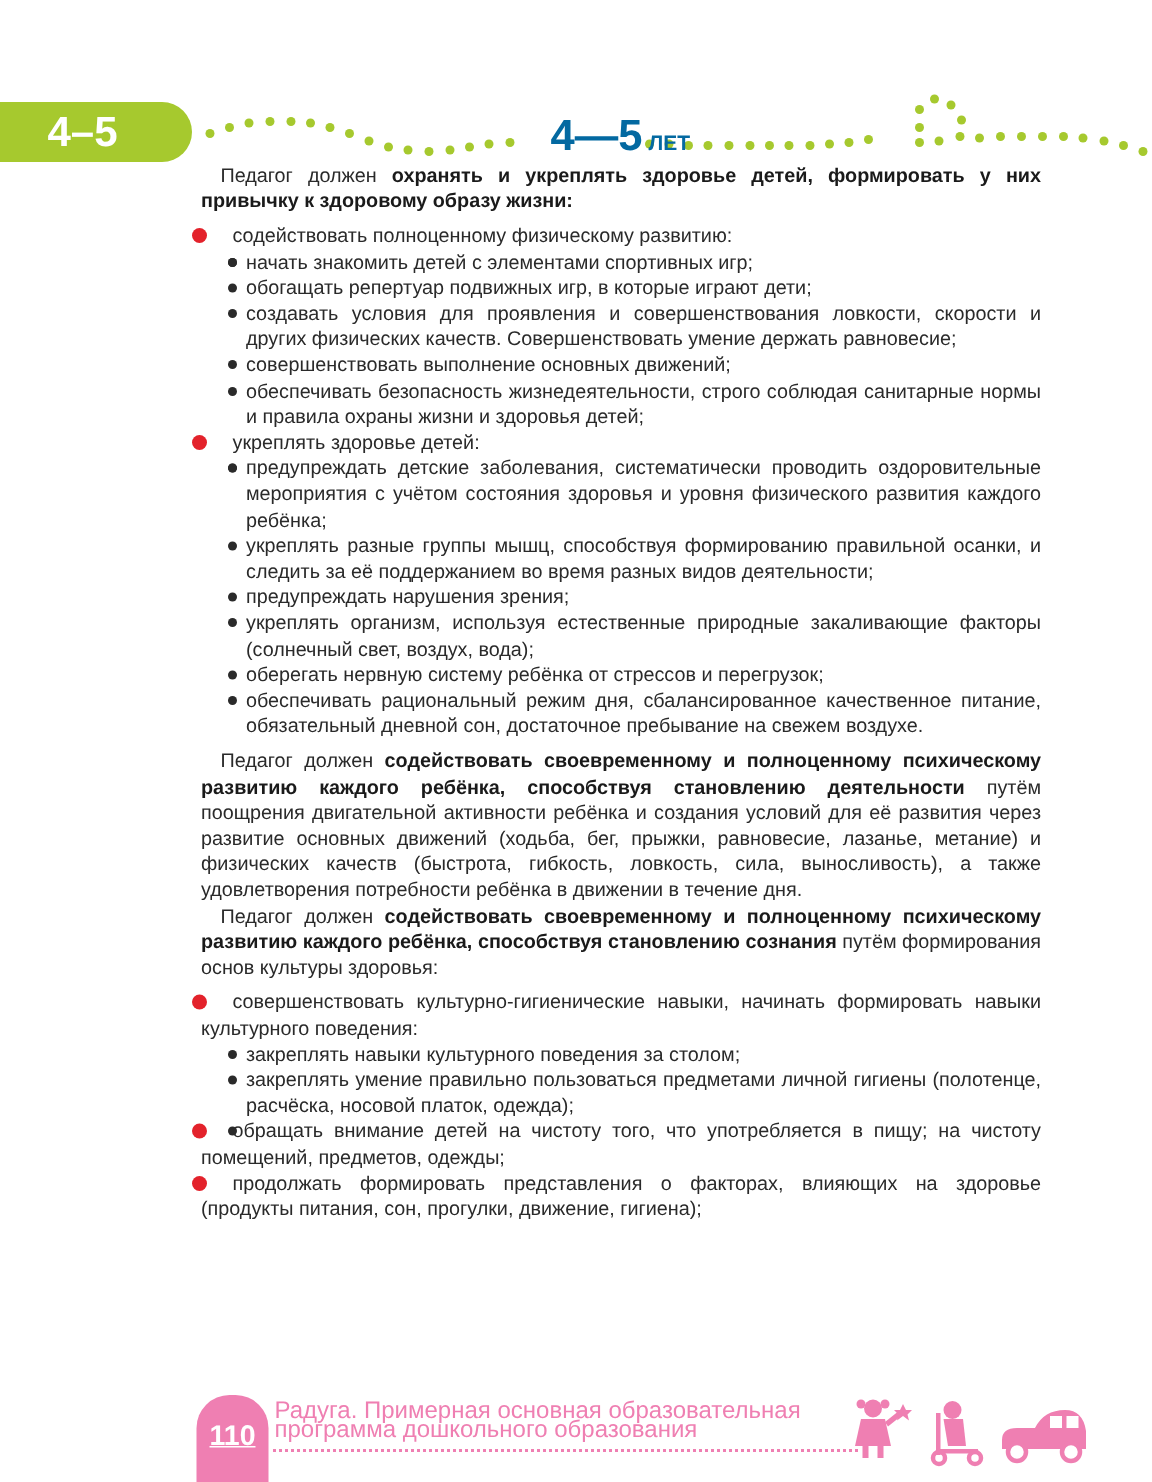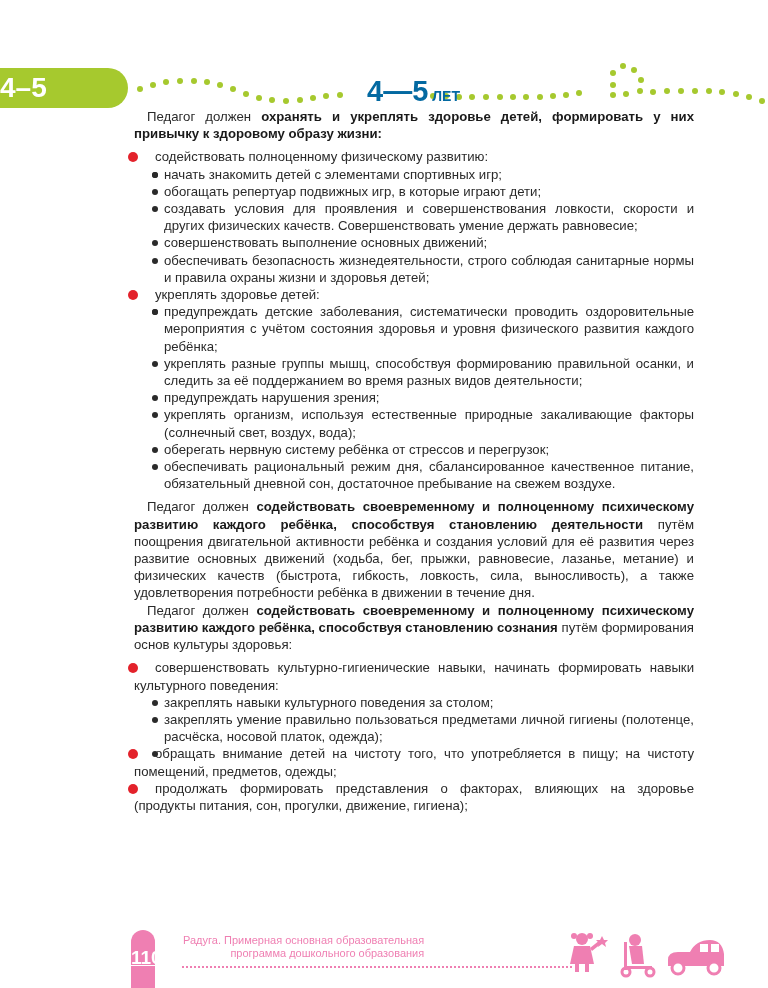--- a/index.html
+++ b/index.html
@@ -5,21 +5,21 @@
     html, body { margin: 0; padding: 0; }
     body {
       width: 768px; height: 988px; background: #ffffff; position: relative; overflow: hidden;
       font-family: "Liberation Sans", sans-serif; color: #1e1e1e;
     }
     .header { position: absolute; left: 0; top: 60px; width: 768px; height: 70px; }
     .age-tab {
       position: absolute; left: 0; top: 8px; width: 128px; height: 40px;
       background: #a6c92e; border-radius: 0 22px 22px 0;
       color: #fff; font-weight: bold; font-size: 28px; line-height: 40px;
-      text-align: left; padding-right: 18px; box-sizing: border-box;
+      text-align: center; padding-right: 18px; box-sizing: border-box;
     }
     .dots-svg { position: absolute; left: 0; top: -20px; }
     .age-title {
       position: absolute; left: 367px; top: 16px; color: #0369a1; font-weight: bold;
       font-size: 29px; line-height: 30px; white-space: nowrap;
     }
     .age-title .suffix { font-size: 14px; margin-left: 4px; }
     .content {
       position: absolute; left: 134px; top: 108px; width: 560px;
       font-size: 13.2px; line-height: 17.2px; color: #2a2a2a;
@@ -34,27 +34,27 @@
     }
     .lvl1.hang .rdot { left: -6px; text-indent: 0; }
     .lvl2 { position: relative; padding-left: 30px; margin: 0; text-align: justify; }
     .lvl2 .bdot {
       position: absolute; left: 18px; top: 6px; width: 6px; height: 6px; border-radius: 50%;
       background: #2a2a2a;
     }
     .gap { height: 6px; }
     .footer { position: absolute; left: 0; top: 920px; width: 768px; height: 68px; }
     .page-tab {
-      position: absolute; left: 131px; top: 10px; width: 24px; height: 58px;
+      position: absolute; left: 131px; top: 10px; width: 48px; height: 58px;
       background: #ef7fb2; border-radius: 22px 22px 0 0;
       color: #fff; font-weight: bold; font-size: 19px; text-align: center;
       line-height: 20px; padding-top: 18px; box-sizing: border-box; text-decoration: underline;
     }
     .book-title {
-      position: absolute; left: 183px; top: 14px; color: #ef7fb2; font-size: 11px; line-height: 13px; text-align: right;
+      position: absolute; left: 183px; top: 14px; color: #ef7fb2; font-size: 16px; line-height: 13px;
     }
     .footer-dots {
       position: absolute; left: 182px; top: 46px; width: 390px; height: 0;
       border-top: 2px dotted #ef7fb2;
     }
     .icons-svg { position: absolute; left: 560px; top: 10px; }
   </style>
 </head>
 <body>
 

